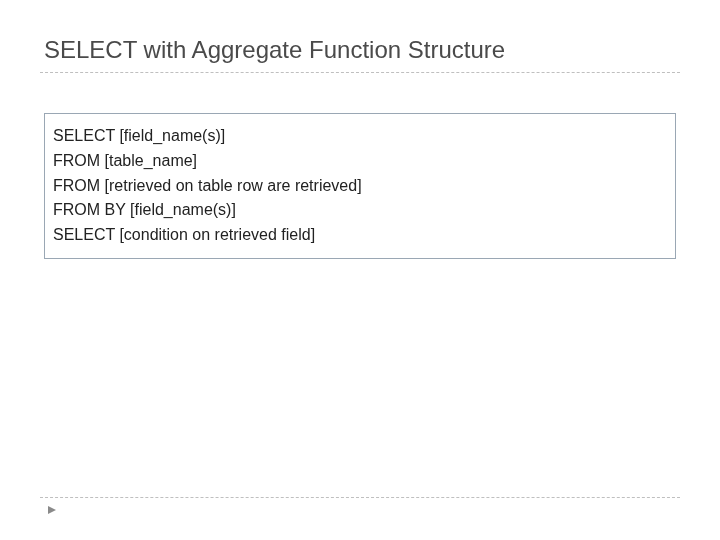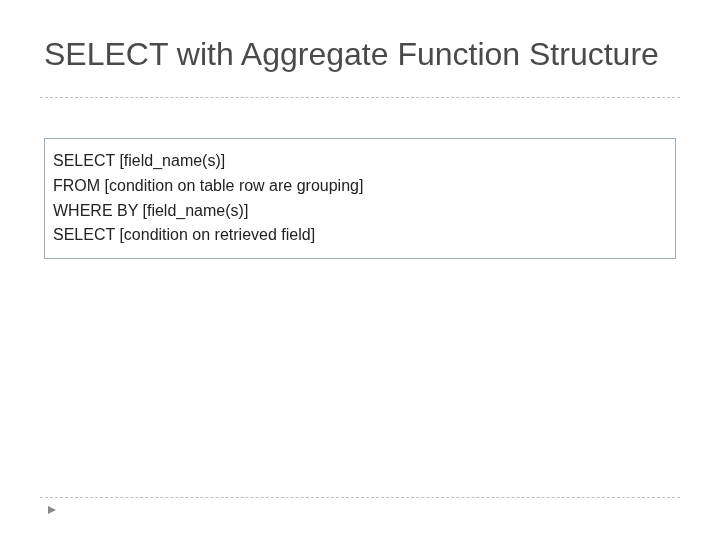--- a/index.html
+++ b/index.html
@@ -5,24 +5,24 @@
     * { margin: 0; padding: 0; box-sizing: border-box; }
     body {
       width: 720px;
       height: 540px;
       background: #ffffff;
       font-family: Arial, Helvetica, sans-serif;
       position: relative;
       padding: 36px 40px 30px 40px;
     }
     .title {
-      font-size: 32px;
+      font-size: 24px;
       font-weight: 400;
       color: #4a4a4a;
-      margin-bottom: 24px;
+      margin-bottom: 8px;
       padding-left: 4px;
     }
     .dashed-rule-top {
       border: none;
       border-top: 1px dashed #bfbfbf;
       margin-bottom: 40px;
     }
     .code-box {
       border: 1px solid #9aa7b4;
       padding: 10px 8px;
@@ -50,22 +50,23 @@
     .bullet-arrow svg { display: block; }
   </style>
 </head>
 <body>
 
 <h1 class="title">SELECT with Aggregate Function Structure</h1>
 <hr class="dashed-rule-top">
 
 <div class="code-box">
   <div class="code-line"><span class="kw">SELECT</span><span> [field_name(s)]</span></div>
-  <div class="code-line"><span class="kw">FROM</span><span> [condition on table row are grouping]</span></div>
-  <div class="code-line"><span class="kw">WHERE BY</span><span> [field_name(s)]</span></div>
+  <div class="code-line"><span class="kw">FROM</span><span> [table_name]</span></div>
+  <div class="code-line"><span class="kw">FROM</span><span> [retrieved on table row are retrieved]</span></div>
+  <div class="code-line"><span class="kw">FROM BY</span><span> [field_name(s)]</span></div>
   <div class="code-line"><span class="kw">SELECT</span><span> [condition on retrieved field]</span></div>
 </div>
 
 <hr class="dashed-rule-bottom">
 
 <div class="bullet-arrow">
   <svg width="12" height="12" viewBox="0 0 12 12">
     <polygon points="2,2 10,6 2,10" fill="#8a8a8a"></polygon>
   </svg>
 </div>

